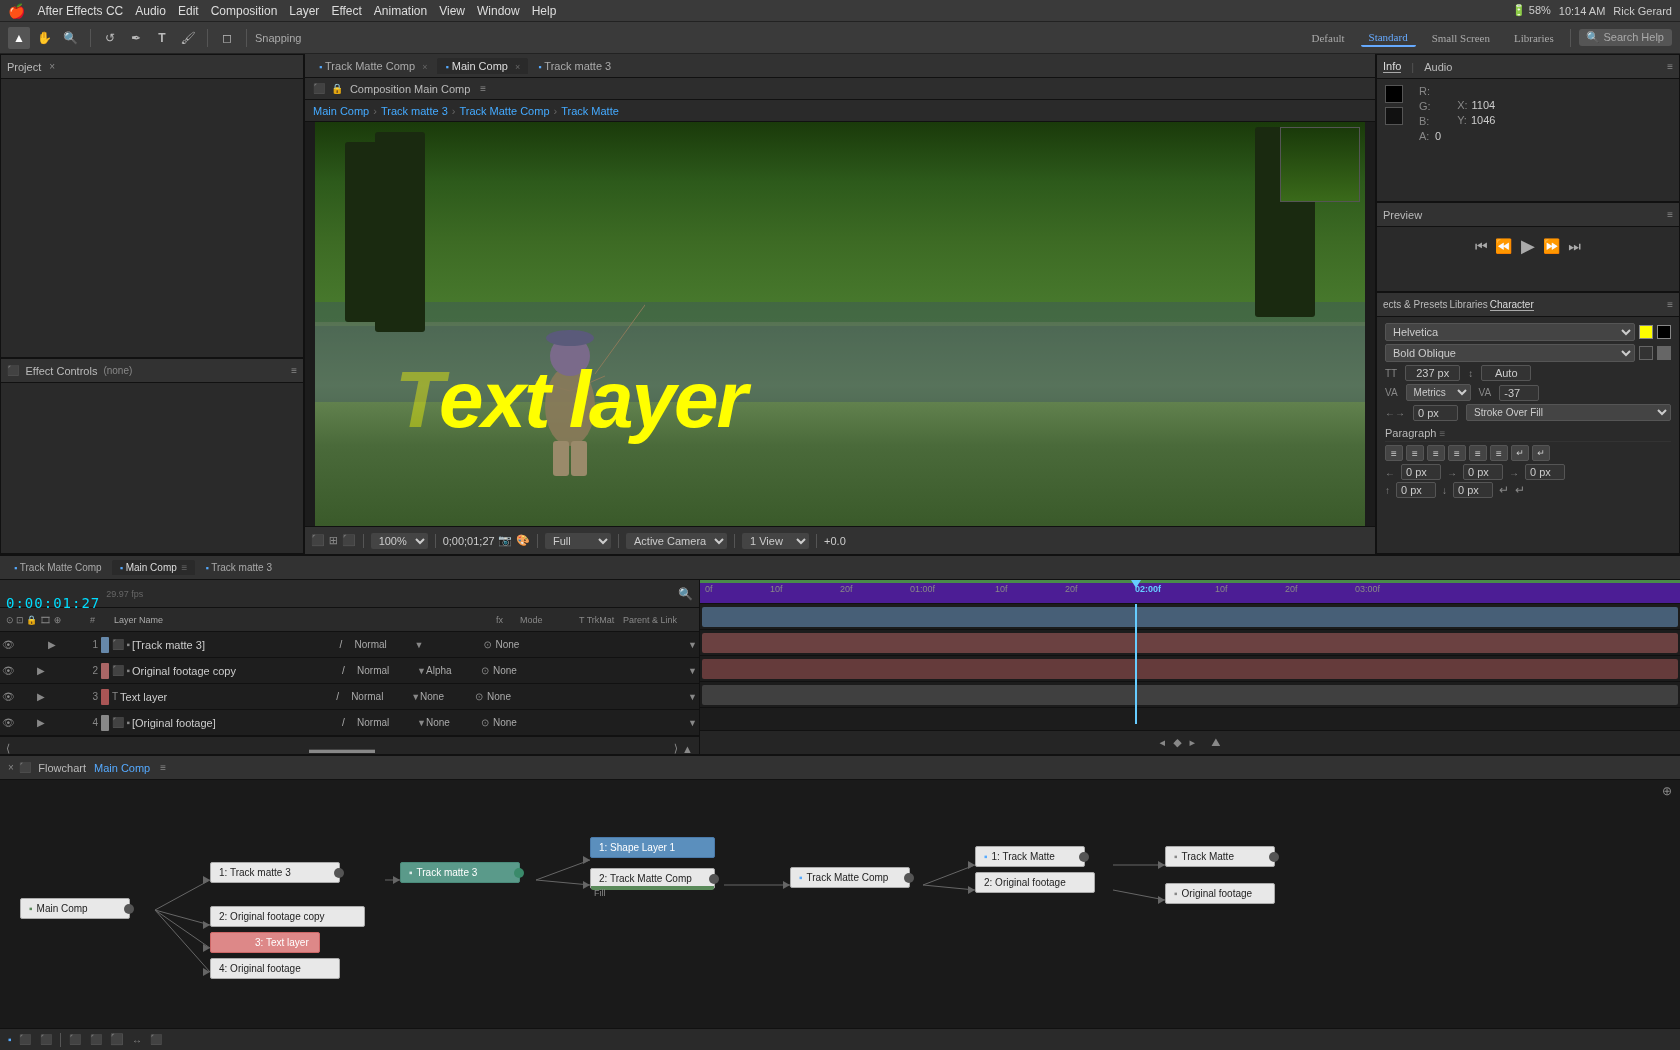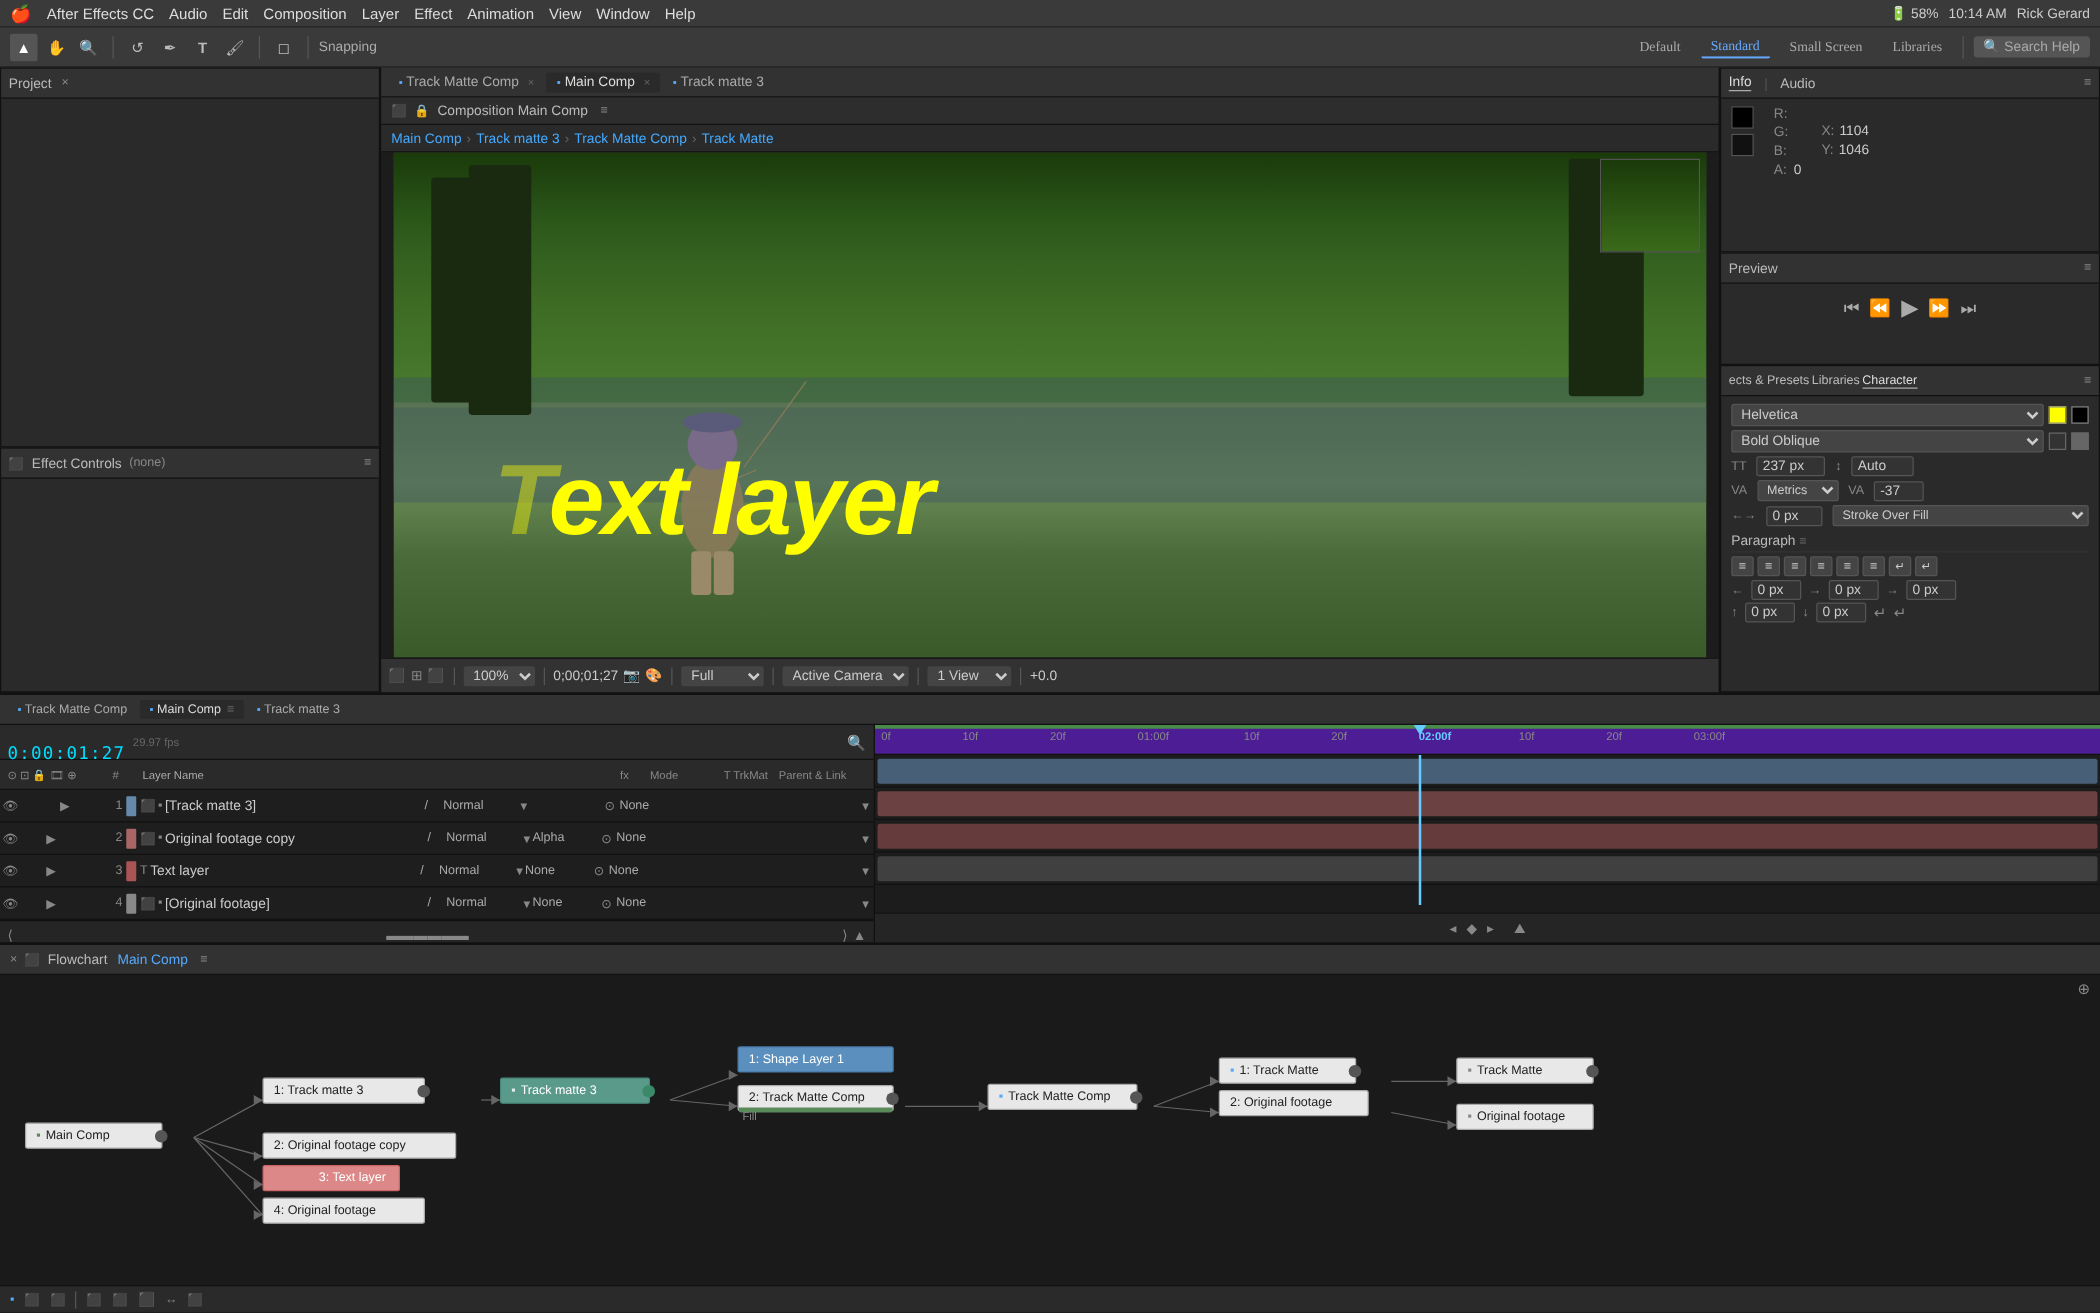--- a/index.html
+++ b/index.html
@@ -649,21 +649,21 @@
           </div>
 
           <div style="display:flex;align-items:center;gap:4px;margin-bottom:3px;">
             <select style="flex:1;background:#444;border:1px solid #555;color:#ccc;font-size:11px;padding:1px 3px;border-radius:2px;">
               <option>Bold Oblique</option>
             </select>
             <div style="width:14px;height:14px;background:#333;border:1px solid #666;"></div>
             <div style="width:14px;height:14px;background:#666;border:1px solid #666;"></div>
           </div>
 
-          <div style="display:flex;align-items:center;gap:8px;margin-bottom:3px;font-size:11px;">
+          <div style="display:flex;align-items:center;gap:8px;margin-bottom:3px;font-size:11px;text-align:center;">
             <span style="color:#888;font-size:10px;">TT</span>
             <span style="background:#333;border:1px solid #555;color:#ccc;padding:1px 4px;border-radius:2px;width:55px;cursor:text;">237 px</span>
             <span style="color:#888;font-size:10px;">↕</span>
             <span style="background:#333;border:1px solid #555;color:#ccc;padding:1px 4px;border-radius:2px;width:50px;cursor:text;">Auto</span>
           </div>
 
           <div style="display:flex;align-items:center;gap:8px;margin-bottom:3px;font-size:11px;">
             <span style="color:#888;font-size:10px;">VA</span>
             <select style="background:#444;border:1px solid #555;color:#ccc;font-size:10px;padding:1px 3px;border-radius:2px;width:65px;">
               <option>Metrics</option>

